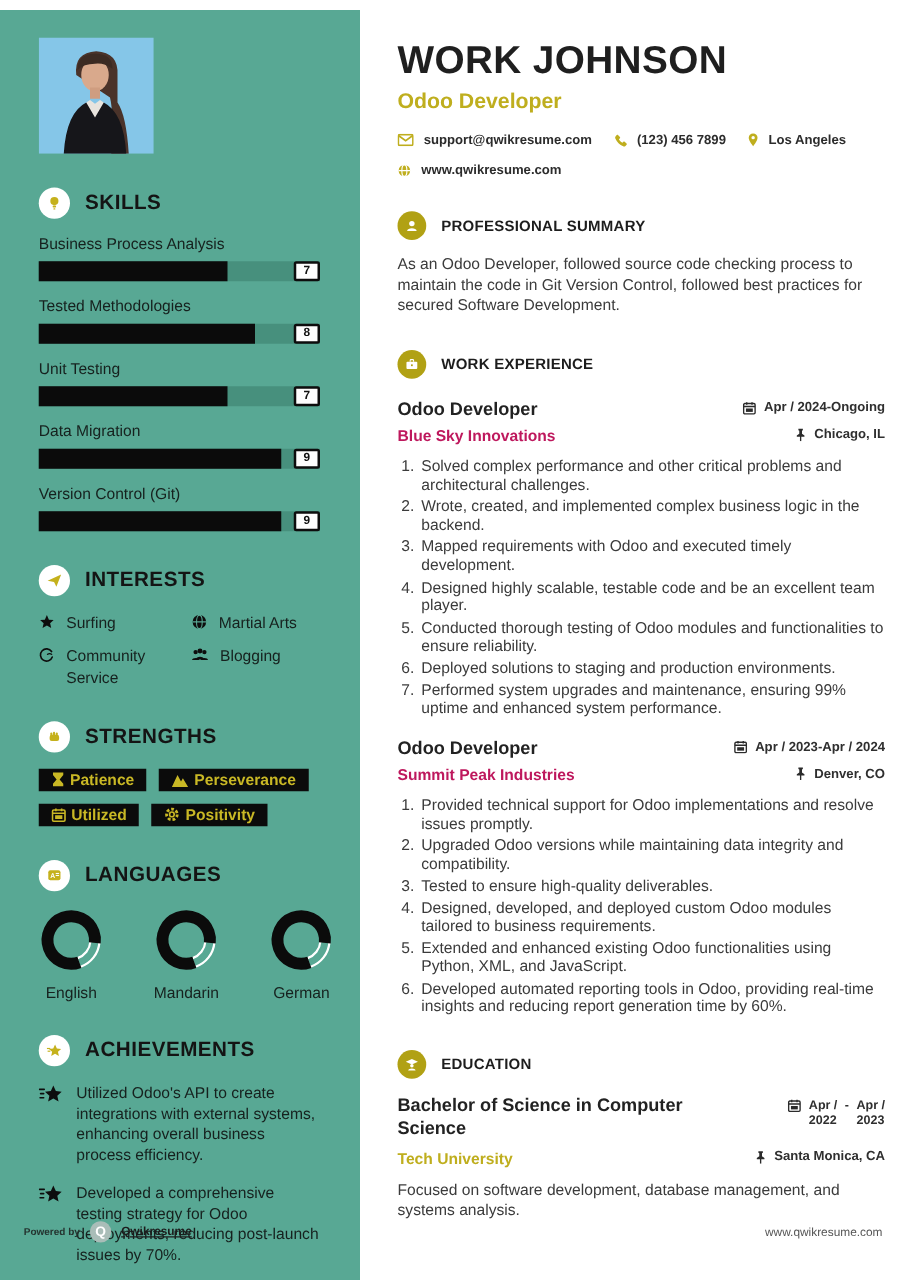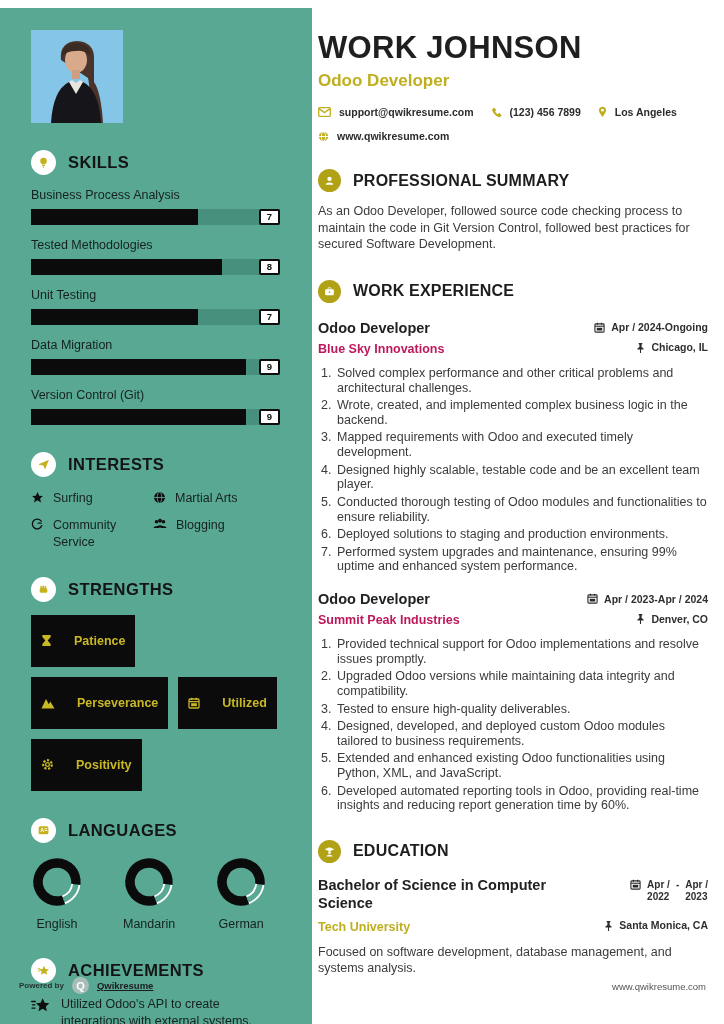--- a/index.html
+++ b/index.html
@@ -1,19 +1,19 @@
 <!DOCTYPE html>
 <html><head>
 <meta charset="utf-8">
 <style>
   html,body{margin:0;padding:0;background:#e8e8e8;}
   .page{position:relative;width:724px;height:1024px;background:#ffffff;overflow:hidden;
         font-family:"Liberation Sans",sans-serif;-webkit-font-smoothing:antialiased;}
   
-  .sidebar{position:absolute;left:0;top:8px;bottom:0;width:312px;background:#58a894;
+  .sidebar{position:absolute;left:0;top:8px;bottom:0;width:288px;background:#58a894;
            box-sizing:border-box;padding:22px 32px 0 31px;}
   .photo{width:92px;height:93px;display:block;}
   .side-sec{margin-top:27px;}
   .side-head{display:flex;align-items:center;gap:12px;margin-bottom:13px;}
   .side-head .circ{width:25px;height:25px;border-radius:50%;background:#ffffff;flex:0 0 25px;
                    display:flex;align-items:center;justify-content:center;}
   .side-head h2{margin:0;font-size:16.5px;font-weight:800;color:#141414;letter-spacing:.4px;}
   
   .skill{margin-bottom:13px;}
   .skill-label{font-size:12.5px;color:#16211e;margin-bottom:7px;}
@@ -21,22 +21,22 @@
   .skill-fill{position:absolute;left:0;top:0;bottom:0;background:#0b0b0b;}
   .skill-badge{position:absolute;right:0;top:50%;transform:translateY(-50%);
                background:#fdfdfd;border:2px solid #0d0d0d;border-radius:2px;
                font-size:9.5px;font-weight:700;color:#111;padding:0 6px;height:12px;line-height:12px;}
   
   .int-grid{display:grid;grid-template-columns:118px 1fr;row-gap:11px;column-gap:4px;}
   .int-item{display:flex;gap:9px;font-size:12.5px;color:#16211e;line-height:1.3;}
   .int-item .ig{flex:0 0 13px;padding-top:1px;}
   
   .chips{display:flex;flex-wrap:wrap;gap:10px;}
-  .chip{display:inline-flex;align-items:center;gap:22px;background:#0b0b0b;color:#c9b825;
-        font-size:12.5px;font-weight:700;padding:19px 10px;}
+  .chip{display:inline-flex;align-items:center;gap:4px;background:#0b0b0b;color:#c9b825;
+        font-size:12.5px;font-weight:700;padding:2px 10px;}
   
   .langs{display:flex;gap:40px;}
   .lang{display:flex;flex-direction:column;align-items:center;}
   .lang-label{font-size:12.5px;color:#16211e;margin-top:9px;}
   
   .ach{display:flex;gap:10px;margin-bottom:13px;}
   .ach .ig{flex:0 0 20px;padding-top:1px;}
   .ach-text{font-size:12.5px;color:#16211e;line-height:1.34;}
   
   .powered{position:absolute;left:19px;bottom:30px;display:flex;align-items:center;gap:8px;}
@@ -47,21 +47,21 @@
   
   .main{position:absolute;left:318px;top:30px;width:390px;}
   .name{margin:0;font-size:31px;font-weight:800;color:#1f1f1f;letter-spacing:.3px;}
   .role{font-size:17px;font-weight:700;color:#bfae1e;margin-top:5px;}
   .contacts{margin-top:15px;}
   .c-row{display:flex;align-items:center;gap:17px;margin-bottom:12px;}
   .c-item{display:inline-flex;align-items:center;gap:8px;font-size:10.5px;font-weight:600;color:#2c2c2c;}
   .m-head{display:flex;align-items:center;gap:12px;margin-top:27px;}
   .m-head .circ{width:23px;height:23px;border-radius:50%;background:#b1a114;flex:0 0 23px;
                 display:flex;align-items:center;justify-content:center;}
-  .m-head h2{margin:0;font-size:16px;font-weight:800;color:#1d1d1d;letter-spacing:.2px;}
+  .m-head h2{margin:0;font-size:12px;font-weight:800;color:#1d1d1d;letter-spacing:.2px;}
   .summary-text{font-size:12.5px;color:#3b3b3b;line-height:1.33;margin-top:11px;}
   
   .job{margin-top:17px;}
   .job-row{display:flex;justify-content:space-between;align-items:baseline;}
   .job-title{font-size:14.5px;font-weight:700;color:#222;}
   .job-meta{display:inline-flex;align-items:center;gap:6px;font-size:10.5px;font-weight:600;color:#2f2f2f;white-space:nowrap;}
   .job-company{font-size:12.5px;font-weight:700;color:#be185d;margin-top:6px;}
   .job ol{margin:10px 0 0 0;padding-left:17px;}
   .job li{font-size:12.5px;color:#3b3b3b;line-height:1.17;margin-bottom:3px;padding-left:2px;}
   

